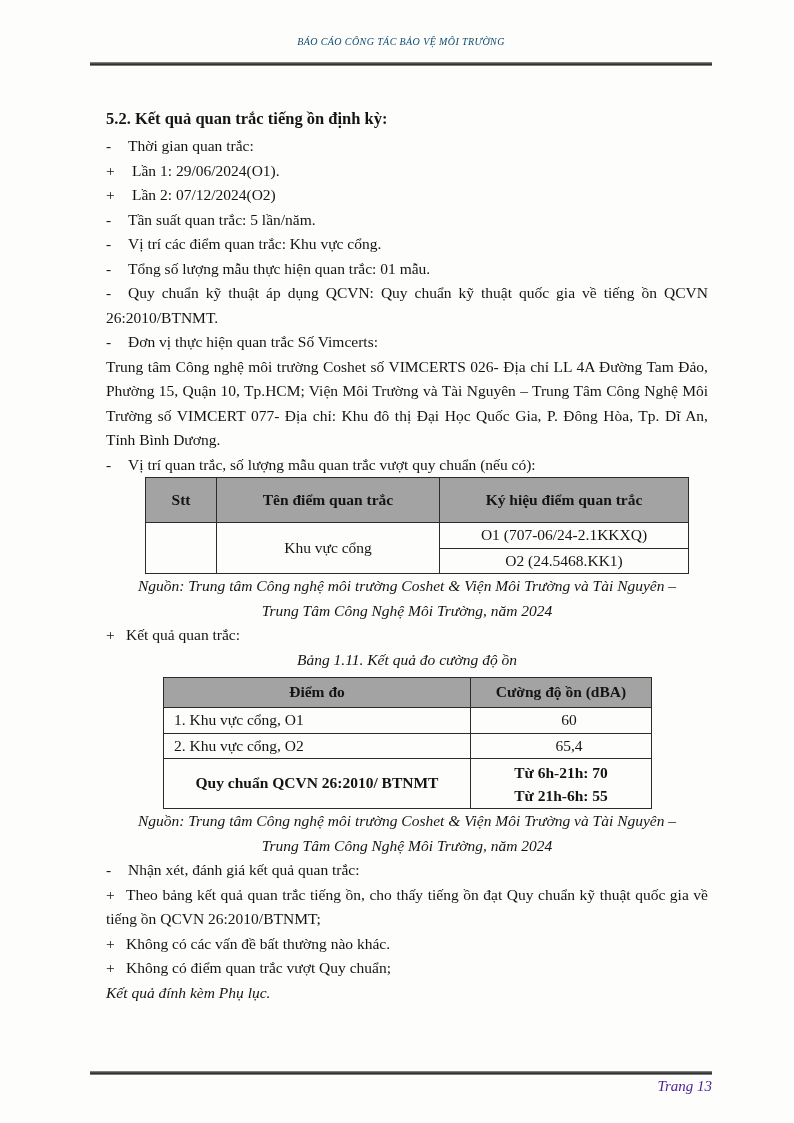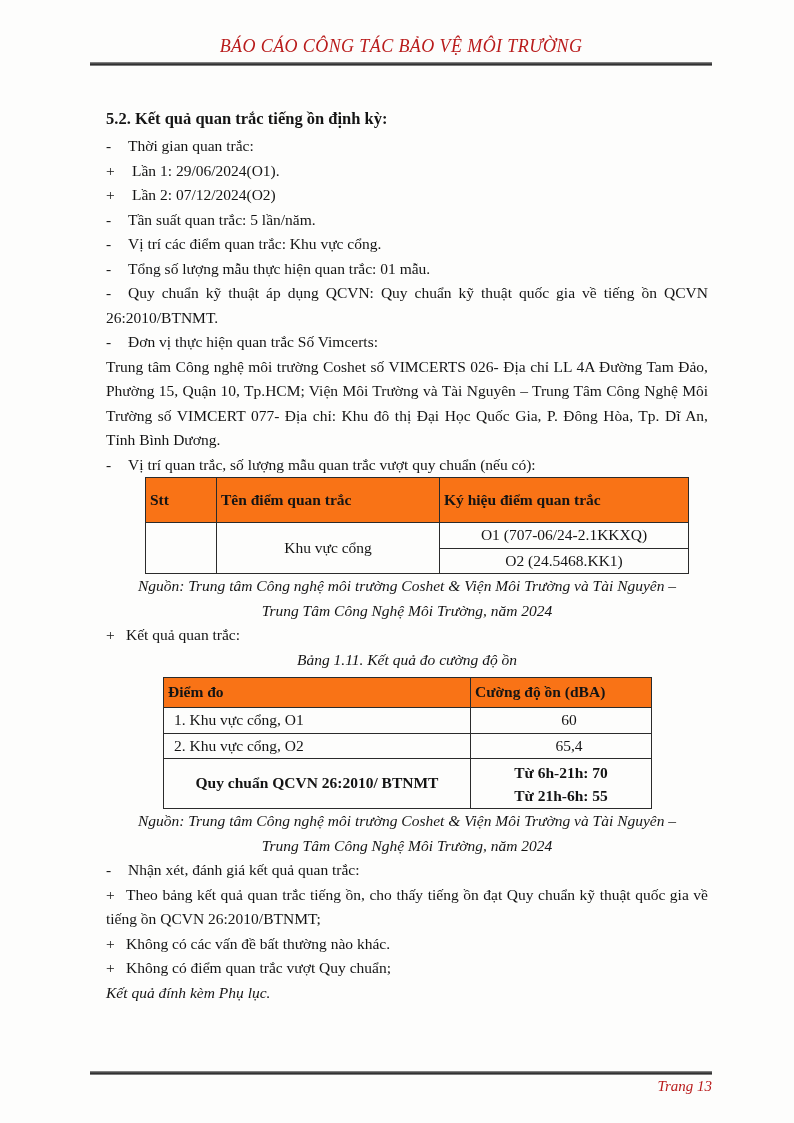--- a/index.html
+++ b/index.html
@@ -5,32 +5,32 @@
   html,body { margin:0; padding:0; }
   body { width:794px; height:1123px; background:#e9e9e9; }
   .page {
     position:relative; width:794px; height:1123px;
     background:#fdfdfc; color:#171717; overflow:hidden;
     font-family:"Liberation Serif","DejaVu Serif",serif;
   }
   
   .doc-header {
     position:absolute; top:36px; left:90px; right:82px;
-    text-align:center; font-style:italic; font-size:18px;
-    letter-spacing:.4px; color:#b91c1c;
+    text-align:center; font-style:italic; font-size:10px;
+    letter-spacing:.4px; color:#0c4a6e;
   }
   .rule {
     position:absolute; left:90px; right:82px; height:3.5px;
     background:linear-gradient(to bottom,#9a9a9a,#3c3c3c 45%,#2f2f2f 65%,#a9a9a9);
   }
   .rule-top { top:62px; }
   .rule-bottom { top:1071px; }
   .page-number {
     position:absolute; top:1078px; right:82px;
-    font-style:italic; font-size:15px; color:#b91c1c;
+    font-style:italic; font-size:15px; color:#4c1d95;
   }
   
   .content {
     position:absolute; top:106px; left:106px; width:602px;
     font-size:15.5px; line-height:24.5px; color:#141414;
   }
   .h52 { margin:0 0 2px 0; font-weight:bold; font-size:16.5px; line-height:26px; }
   p.li, p.par { margin:0; }
   .just { text-align:justify; }
   .ind-a { margin-left:22px; }
@@ -41,21 +41,21 @@
   .mk { display:inline-block; }
   .w22 { width:22px; }
   .w26 { width:26px; }
   .w20 { width:20px; }
   .caption { margin:0; text-align:center; font-style:italic; font-size:15.5px; }
   .source { margin:0; text-align:center; font-style:italic; font-size:15.5px; line-height:24.5px; }
   .source div { white-space:nowrap; }
   
   table.tbl { border-collapse:collapse; table-layout:fixed; font-size:15.5px; color:#141414; }
   table.tbl td { border:1.7px solid #2b2b2b; padding:0 4px; }
-  .thead { background:#f97316; font-weight:bold; text-align:left; }
+  .thead { background:#a3a3a3; font-weight:bold; text-align:center; }
   .t10 { margin-left:39px; width:516px; }
   .t10 .col-stt { width:62px; }
   .t10 .col-name { width:214px; }
   .t10 .col-code { width:240px; }
   .t10 .hrow td { height:44px; }
   .t10 .brow td { height:24px; text-align:center; }
   .t11 { margin-top:5px; margin-left:57px; width:470px; }
   .t11 .col-point { width:298px; }
   .t11 .col-val { width:172px; }
   .t11 .hrow td { height:29px; }

